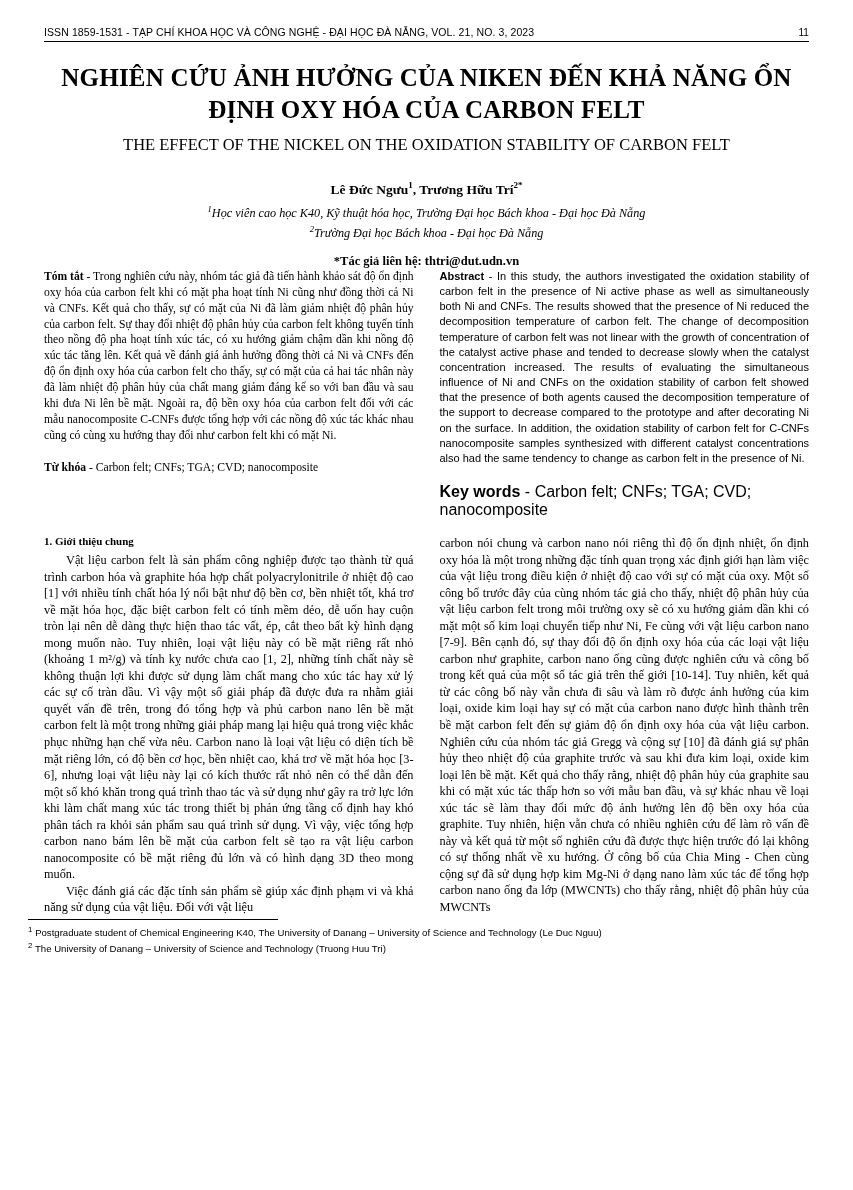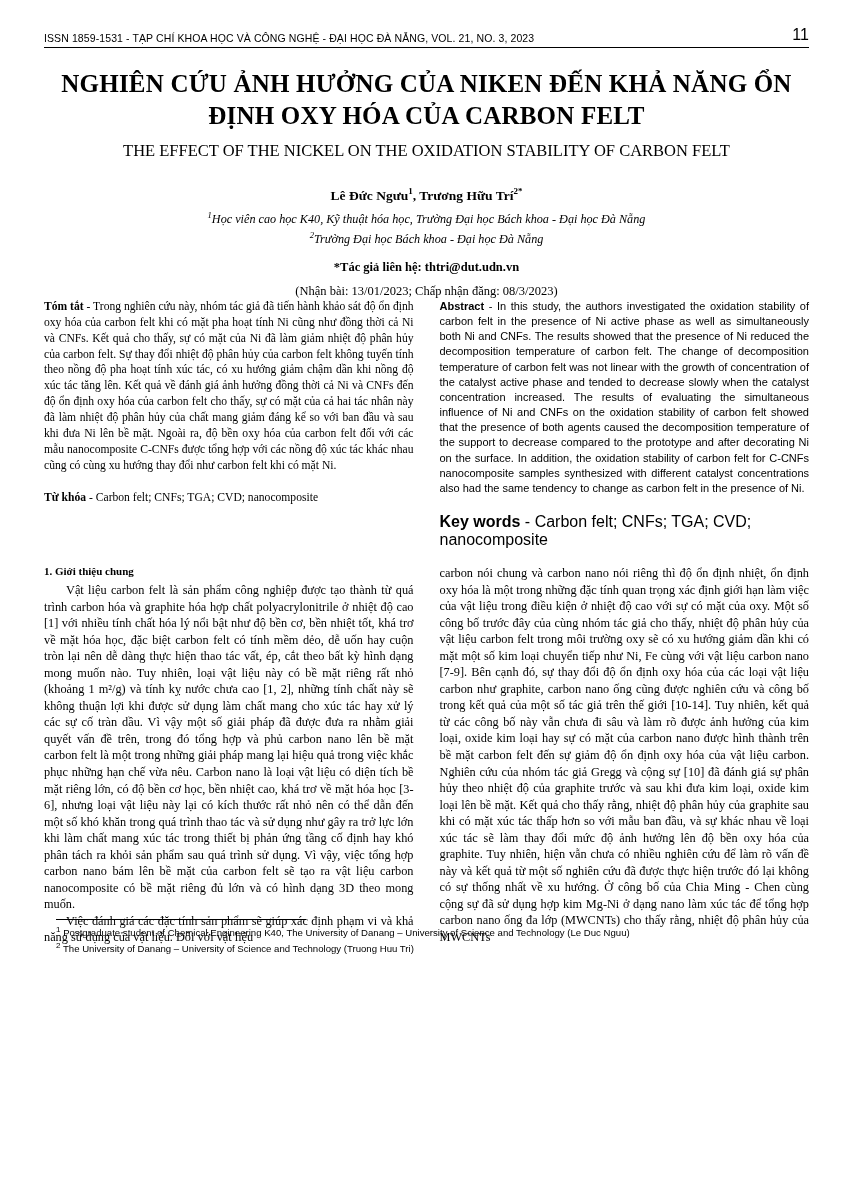--- a/index.html
+++ b/index.html
@@ -22,21 +22,21 @@
     display: flex;
     justify-content: space-between;
     align-items: flex-end;
     font-family: "Liberation Sans", sans-serif;
     font-size: 10.5px;
     letter-spacing: .1px;
     padding-bottom: 3px;
     border-bottom: 1.6px solid #000;
   }
   .runhead .left { white-space: nowrap; }
-  .runhead .right { font-size: 16px; }
+  .runhead .right { font-size: 10px; }
 
   
   .titles { text-align: center; margin-top: 20px; }
   .title-vi {
     font-size: 25px;
     font-weight: bold;
     line-height: 1.28;
     letter-spacing: .2px;
   }
   .title-en {
@@ -119,21 +119,21 @@
     line-height: 1.345;
     text-align: justify;
     text-indent: 22px;
   }
   .body-col p.noind { text-indent: 0; }
   .body-col p + p { margin-top: 0; }
 
   
   .footnotes {
     position: absolute;
-    left: 56px;
+    left: 28px;
     right: 44px;
     bottom: 22px;
   }
   .fn-rule {
     width: 250px;
     border-top: 1px solid #000;
     margin-bottom: 4px;
   }
   .fn {
     font-family: "Liberation Sans", sans-serif;
@@ -160,21 +160,20 @@
   <div class="authors">
     <span>Lê Đức Ngưu</span><sup>1</sup><span>, Trương Hữu Trí</span><sup>2</sup><sup>*</sup>
   </div>
 
   <div class="affil">
     <div><sup>1</sup><span>Học viên cao học K40, Kỹ thuật hóa học, Trường Đại học Bách khoa - Đại học Đà Nẵng</span></div>
     <div><sup>2</sup><span>Trường Đại học Bách khoa - Đại học Đà Nẵng</span></div>
   </div>
 
   <div class="corr">*Tác giả liên hệ: thtri@dut.udn.vn</div>
-  <div class="dates">(Nhận bài: 13/01/2023; Chấp nhận đăng: 08/3/2023)</div>
 
   <div class="abs-wrap">
     <div class="abs-col">
       <div class="abs-vi"><span class="lbl">Tóm tắt</span><span> - </span><span>Trong nghiên cứu này, nhóm tác giả đã tiến hành khảo sát độ ổn định oxy hóa của carbon felt khi có mặt pha hoạt tính Ni cũng như đồng thời cả Ni và CNFs. Kết quả cho thấy, sự có mặt của Ni đã làm giảm nhiệt độ phân hủy của carbon felt. Sự thay đổi nhiệt độ phân hủy của carbon felt không tuyến tính theo nồng độ pha hoạt tính xúc tác, có xu hướng giảm chậm dần khi nồng độ xúc tác tăng lên. Kết quả về đánh giá ảnh hưởng đồng thời cả Ni và CNFs đến độ ổn định oxy hóa của carbon felt cho thấy, sự có mặt của cả hai tác nhân này đã làm nhiệt độ phân hủy của chất mang giảm đáng kể so với ban đầu và sau khi đưa Ni lên bề mặt. Ngoài ra, độ bền oxy hóa của carbon felt đối với các mẫu nanocomposite C-CNFs được tổng hợp với các nồng độ xúc tác khác nhau cũng có cùng xu hướng thay đổi như carbon felt khi có mặt Ni.</span></div>
       <div class="kw"><span class="lbl">Từ khóa</span><span> - Carbon felt; CNFs; TGA; CVD; nanocomposite</span></div>
     </div>
     <div class="abs-col">
       <div class="abs-en"><span class="lbl">Abstract</span><span> - </span><span>In this study, the authors investigated the oxidation stability of carbon felt in the presence of Ni active phase as well as simultaneously both Ni and CNFs. The results showed that the presence of Ni reduced the decomposition temperature of carbon felt. The change of decomposition temperature of carbon felt was not linear with the growth of concentration of the catalyst active phase and tended to decrease slowly when the catalyst concentration increased. The results of evaluating the simultaneous influence of Ni and CNFs on the oxidation stability of carbon felt showed that the presence of both agents caused the decomposition temperature of the support to decrease compared to the prototype and after decorating Ni on the surface. In addition, the oxidation stability of carbon felt for C-CNFs nanocomposite samples synthesized with different catalyst concentrations also had the same tendency to change as carbon felt in the presence of Ni.</span></div>
       <div class="kw-en"><span class="lbl">Key words</span><span> - Carbon felt; CNFs; TGA; CVD; nanocomposite</span></div>
     </div>

